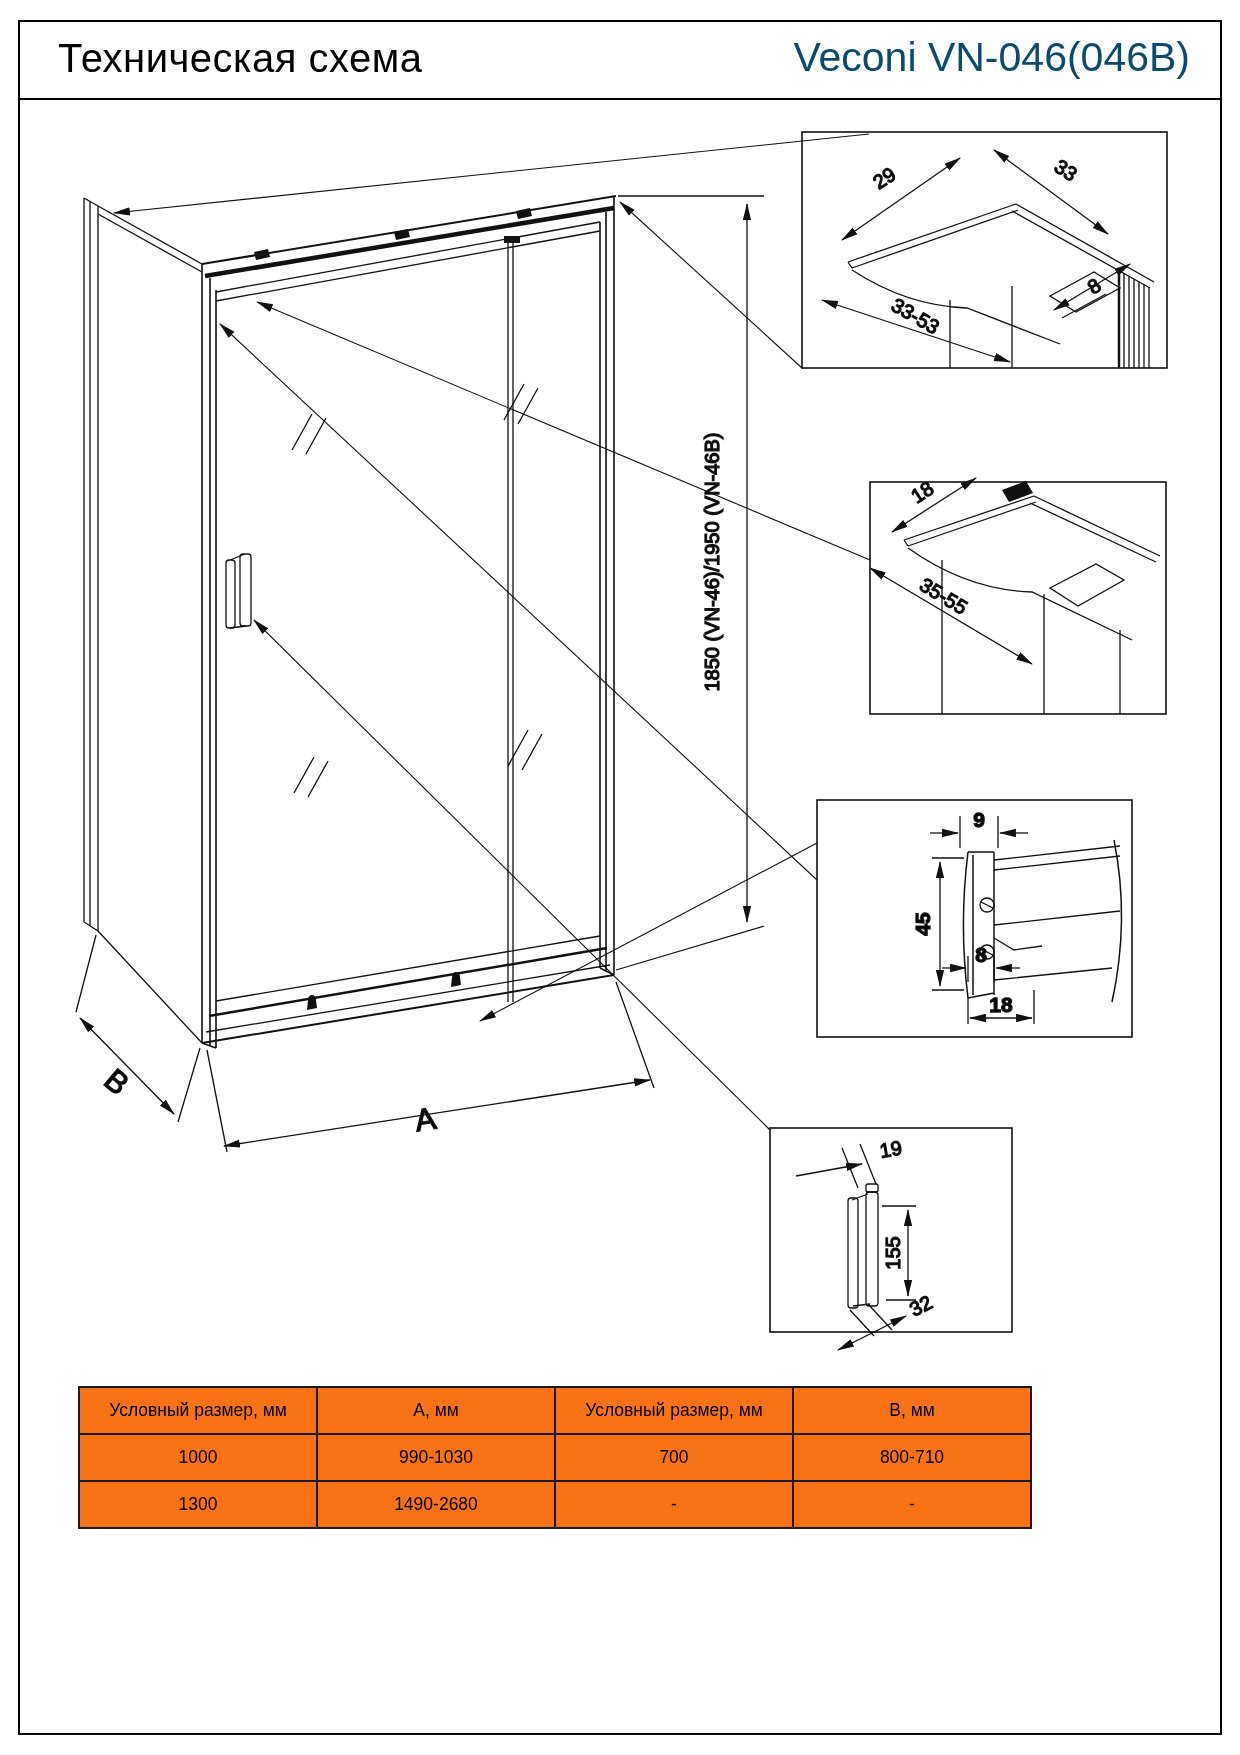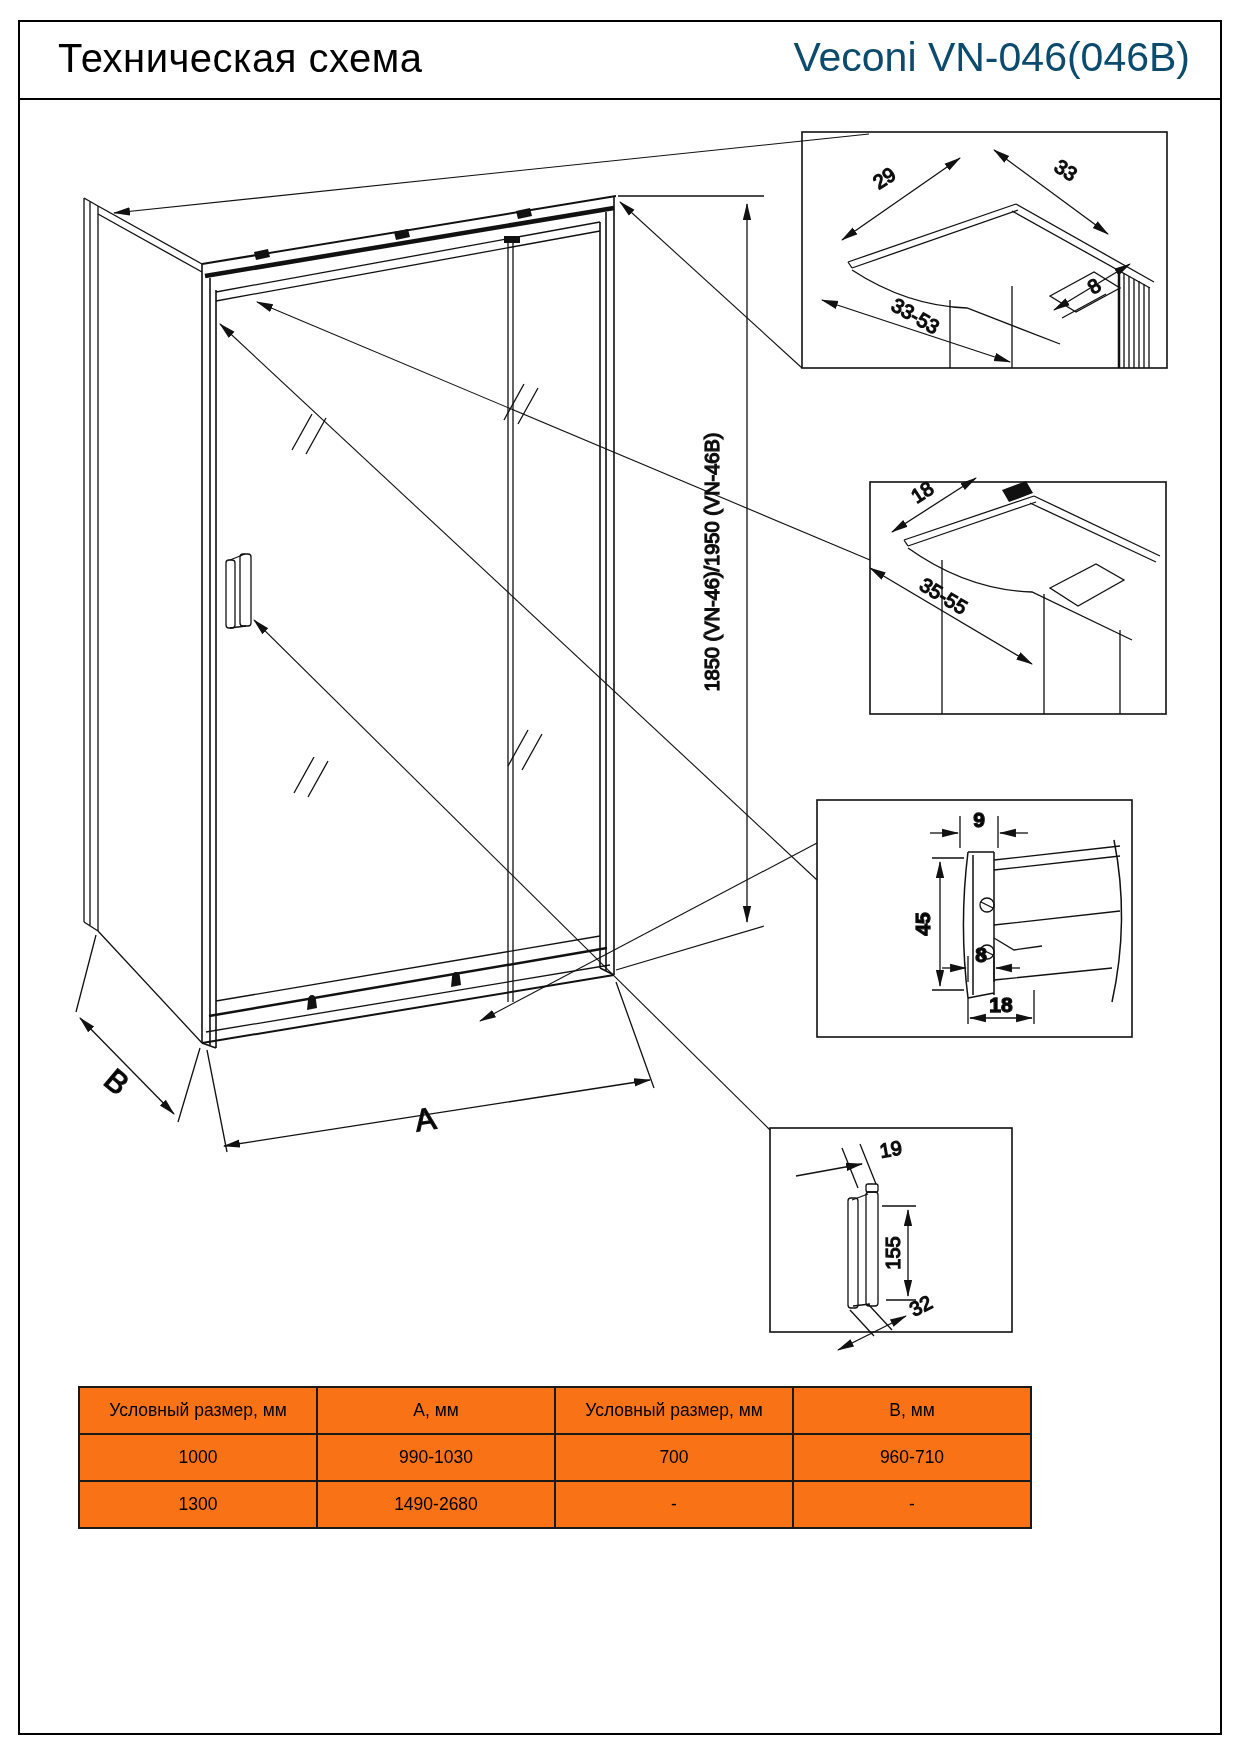--- a/index.html
+++ b/index.html
@@ -177,21 +177,21 @@
         <th>А, мм</th>
         <th>Условный размер, мм</th>
         <th>В, мм</th>
       </tr>
     </thead>
     <tbody>
       <tr>
         <td>1000</td>
         <td>990-1030</td>
         <td>700</td>
-        <td>960-710</td>
+        <td>800-710</td>
       </tr>
       <tr>
         <td>1300</td>
         <td>1490-2680</td>
         <td>-</td>
         <td>-</td>
       </tr>
     </tbody>
   </table>
 

